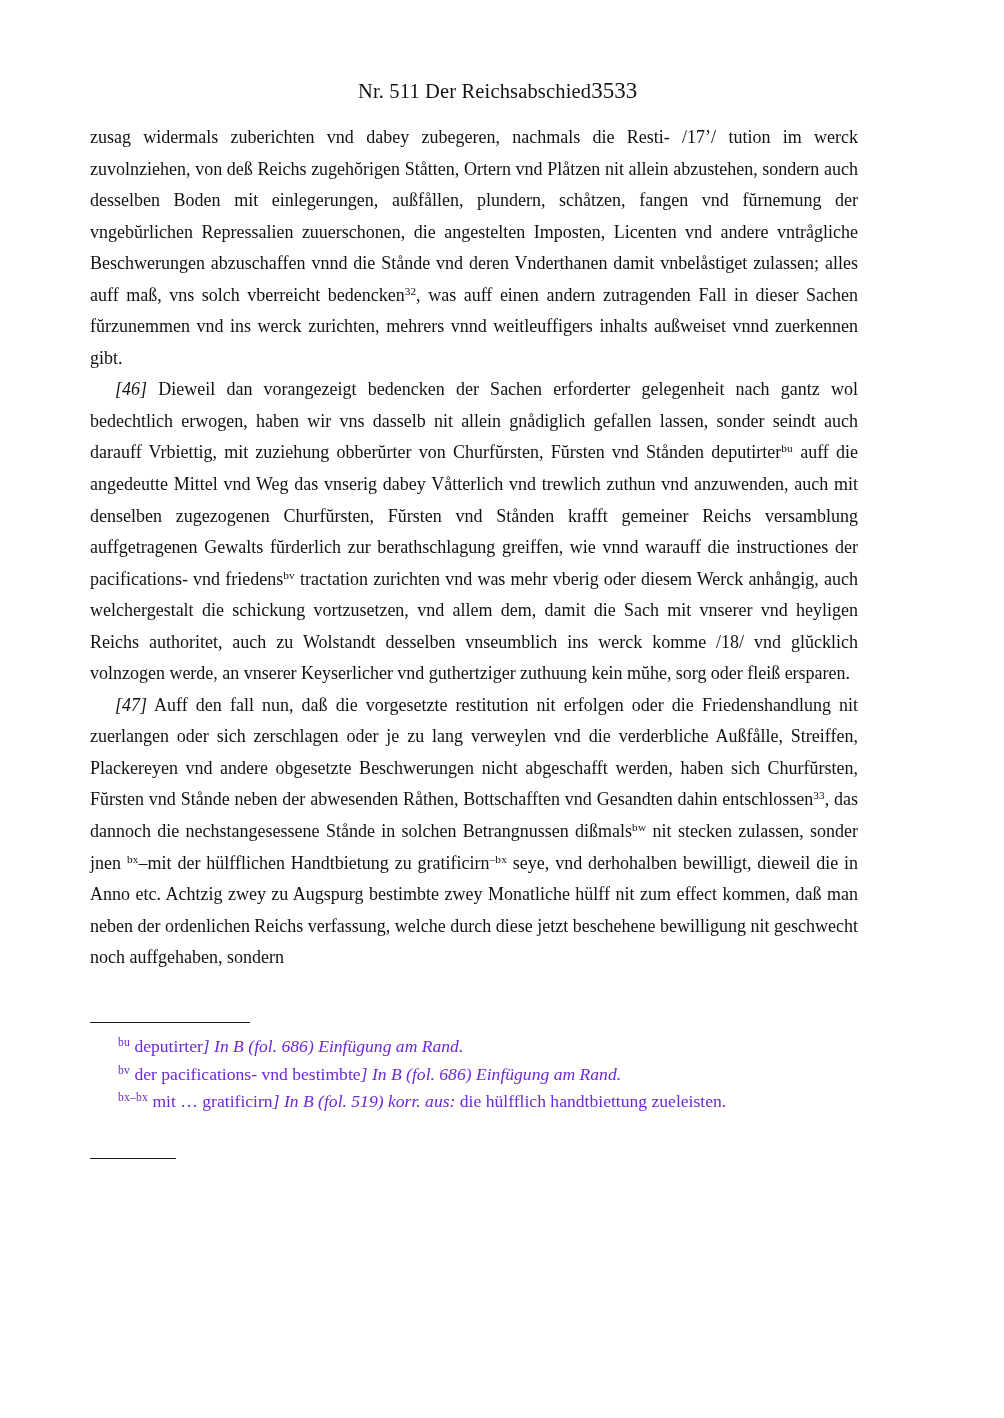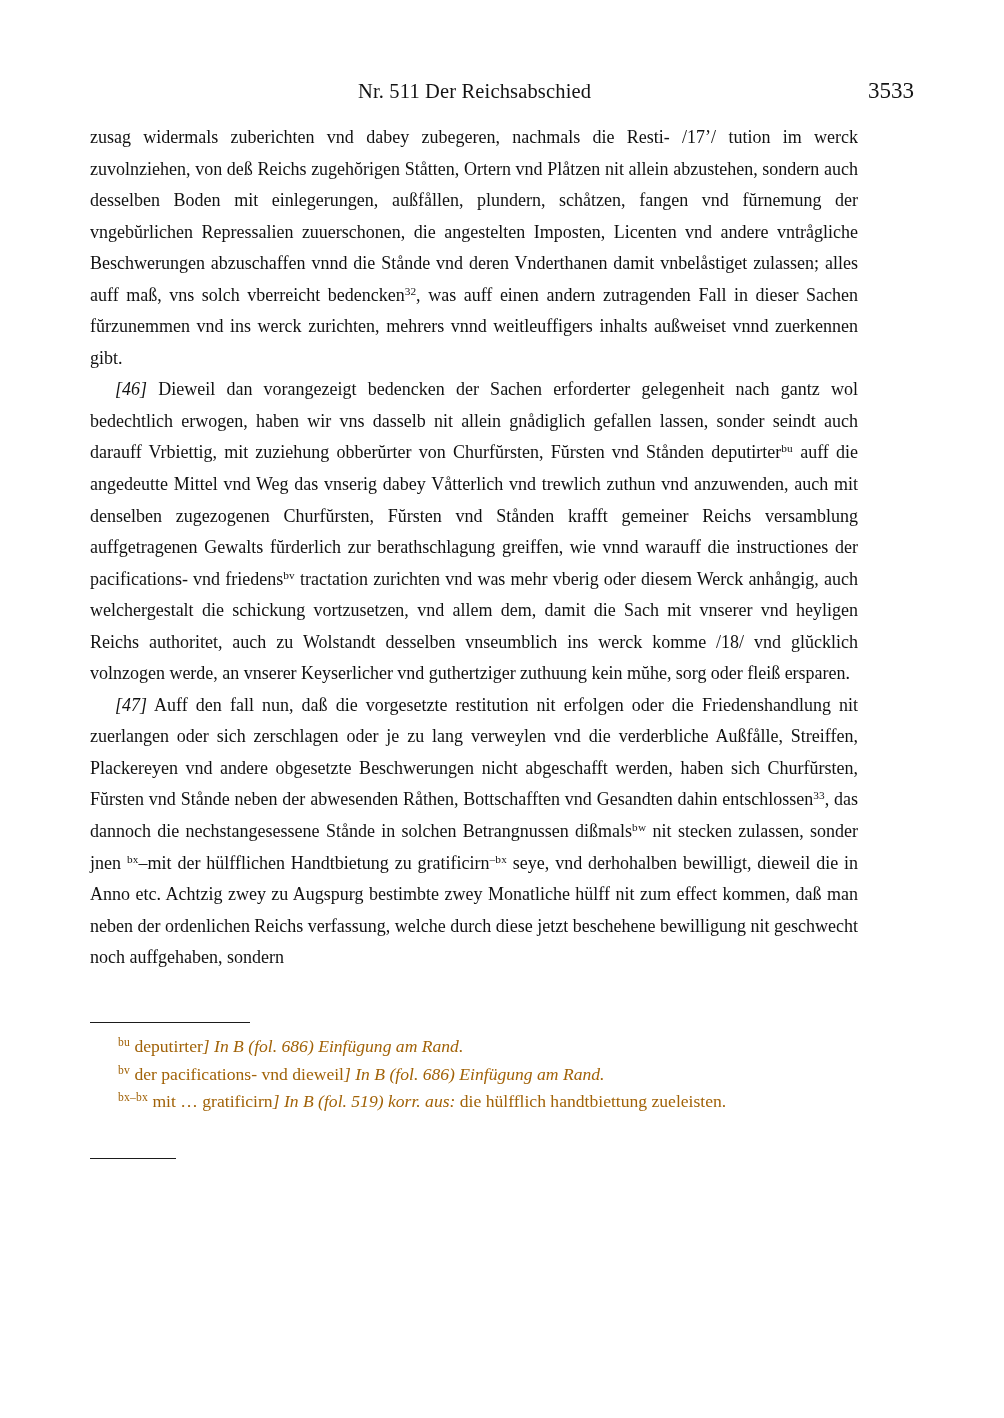--- a/index.html
+++ b/index.html
@@ -25,21 +25,20 @@
 
   
   .runhead {
     position: absolute;
     left: 90px;
     right: 90px;
     top: 78px;
     height: 30px;
     display: flex;
     align-items: baseline;
-    justify-content: space-between;
   }
   .runhead-title {
     font-size: 20.5px;
     letter-spacing: 0.15px;
     color: #141414;
     margin-left: 268px;
   }
   .runhead-folio {
     font-size: 23px;
     color: #141414;
@@ -95,21 +94,21 @@
     height: 0;
     border-top: 1.6px solid #1b1b1b;
     margin: 0 0 11px 0;
   }
   .app-entry {
     margin: 0 0 2px 0;
     font-size: 17.6px;
     line-height: 25.5px;
     text-indent: 28px;
     text-align: left;
-    color: #a16207;
+    color: #6d28d9;
   }
   .app-entry .sigla {
     font-size: 0.66em;
     vertical-align: 0.5em;
     line-height: 0;
     letter-spacing: 0.2px;
   }
   .app-entry .lemma {
     font-style: normal;
   }
@@ -167,21 +166,21 @@
   <div class="body-block" id="body-block">
       <p class="para">zusag widermals zuberichten vnd dabey zubegeren, nachmals die Resti- /17’/ tution im werck zuvolnziehen, von deß Reichs zugehŏrigen Ståtten, Ortern vnd Plåtzen nit allein abzustehen, sondern auch desselben Boden mit einlegerungen, außfållen, plundern, schåtzen, fangen vnd fŭrnemung der vngebŭrlichen Repressalien zuuerschonen, die angestelten Imposten, Licenten vnd andere vntrågliche Beschwerungen abzuschaffen vnnd die Stånde vnd deren Vnderthanen damit vnbelåstiget zulassen; alles auff maß, vns solch vberreicht bedencken<sup class="fn">32</sup>, was auff einen andern zutragenden Fall in dieser Sachen fŭrzunemmen vnd ins werck zurichten, mehrers vnnd weitleuffigers inhalts außweiset vnnd zuerkennen gibt.</p>
       <p class="para indent"><span class="sec-num">[46]</span> Dieweil dan vorangezeigt bedencken der Sachen erforderter gelegenheit nach gantz wol bedechtlich erwogen, haben wir vns dasselb nit allein gnådiglich gefallen lassen, sonder seindt auch darauff Vrbiettig, mit zuziehung obberŭrter von Churfŭrsten, Fŭrsten vnd Stånden deputirter<sup class="sig">bu</sup> auff die angedeutte Mittel vnd Weg das vnserig dabey Våtterlich vnd trewlich zuthun vnd anzuwenden, auch mit denselben zugezogenen Churfŭrsten, Fŭrsten vnd Stånden krafft gemeiner Reichs versamblung auffgetragenen Gewalts fŭrderlich zur berathschlagung greiffen, wie vnnd warauff die instructiones der pacifications- vnd friedens<sup class="sig">bv</sup> tractation zurichten vnd was mehr vberig oder diesem Werck anhångig, auch welchergestalt die schickung vortzusetzen, vnd allem dem, damit die Sach mit vnserer vnd heyligen Reichs authoritet, auch zu Wolstandt desselben vnseumblich ins werck komme /18/ vnd glŭcklich volnzogen werde, an vnserer Keyserlicher vnd guthertziger zuthuung kein mŭhe, sorg oder fleiß ersparen.</p>
       <p class="para indent"><span class="sec-num">[47]</span> Auff den fall nun, daß die vorgesetzte restitution nit erfolgen oder die Friedenshandlung nit zuerlangen oder sich zerschlagen oder je zu lang verweylen vnd die verderbliche Außfålle, Streiffen, Plackereyen vnd andere obgesetzte Beschwerungen nicht abgeschafft werden, haben sich Churfŭrsten, Fŭrsten vnd Stånde neben der abwesenden Råthen, Bottschafften vnd Gesandten dahin entschlossen<sup class="fn">33</sup>, das dannoch die nechstangesessene Stånde in solchen Betrangnussen dißmals<sup class="sig">bw</sup> nit stecken zulassen, sonder jnen <sup class="sig">bx</sup>–mit der hülfflichen Handtbietung zu gratificirn<sup class="sig">–bx</sup> seye, vnd derhohalben bewilligt, dieweil die in Anno etc. Achtzig zwey zu Augspurg bestimbte zwey Monatliche hülff nit zum effect kommen, daß man neben der ordenlichen Reichs verfassung, welche durch diese jetzt beschehene bewilligung nit geschwecht noch auffgehaben, sondern</p>
     </div>
 
   <div class="apparatus">
     <div class="rule-letters"></div>
     <div id="apparatus-entries">
         <div class="app-entry"><span class="sigla">bu</span><span class="lemma"> deputirter</span><span class="expl">]</span><span class="expl"> In B (fol. 686) Einfügung am Rand.</span></div>
-        <div class="app-entry"><span class="sigla">bv</span><span class="lemma"> der pacifications- vnd dieweil</span><span class="expl">]</span><span class="expl"> In B (fol. 686) Einfügung am Rand.</span></div>
+        <div class="app-entry"><span class="sigla">bv</span><span class="lemma"> der pacifications- vnd bestimbte</span><span class="expl">]</span><span class="expl"> In B (fol. 686) Einfügung am Rand.</span></div>
         <div class="app-entry"><span class="sigla">bx–bx</span><span class="lemma"> mit … gratificirn</span><span class="expl">]</span><span class="expl"> In B (fol. 519) korr. aus:</span><span class="plain"> die hülfflich handtbiettung zueleisten.</span></div>
       </div>
   </div>
 
   <div class="footnotes">
     <div class="rule-numbers"></div>
     <div id="footnote-entries">
       </div>
   </div>
 

